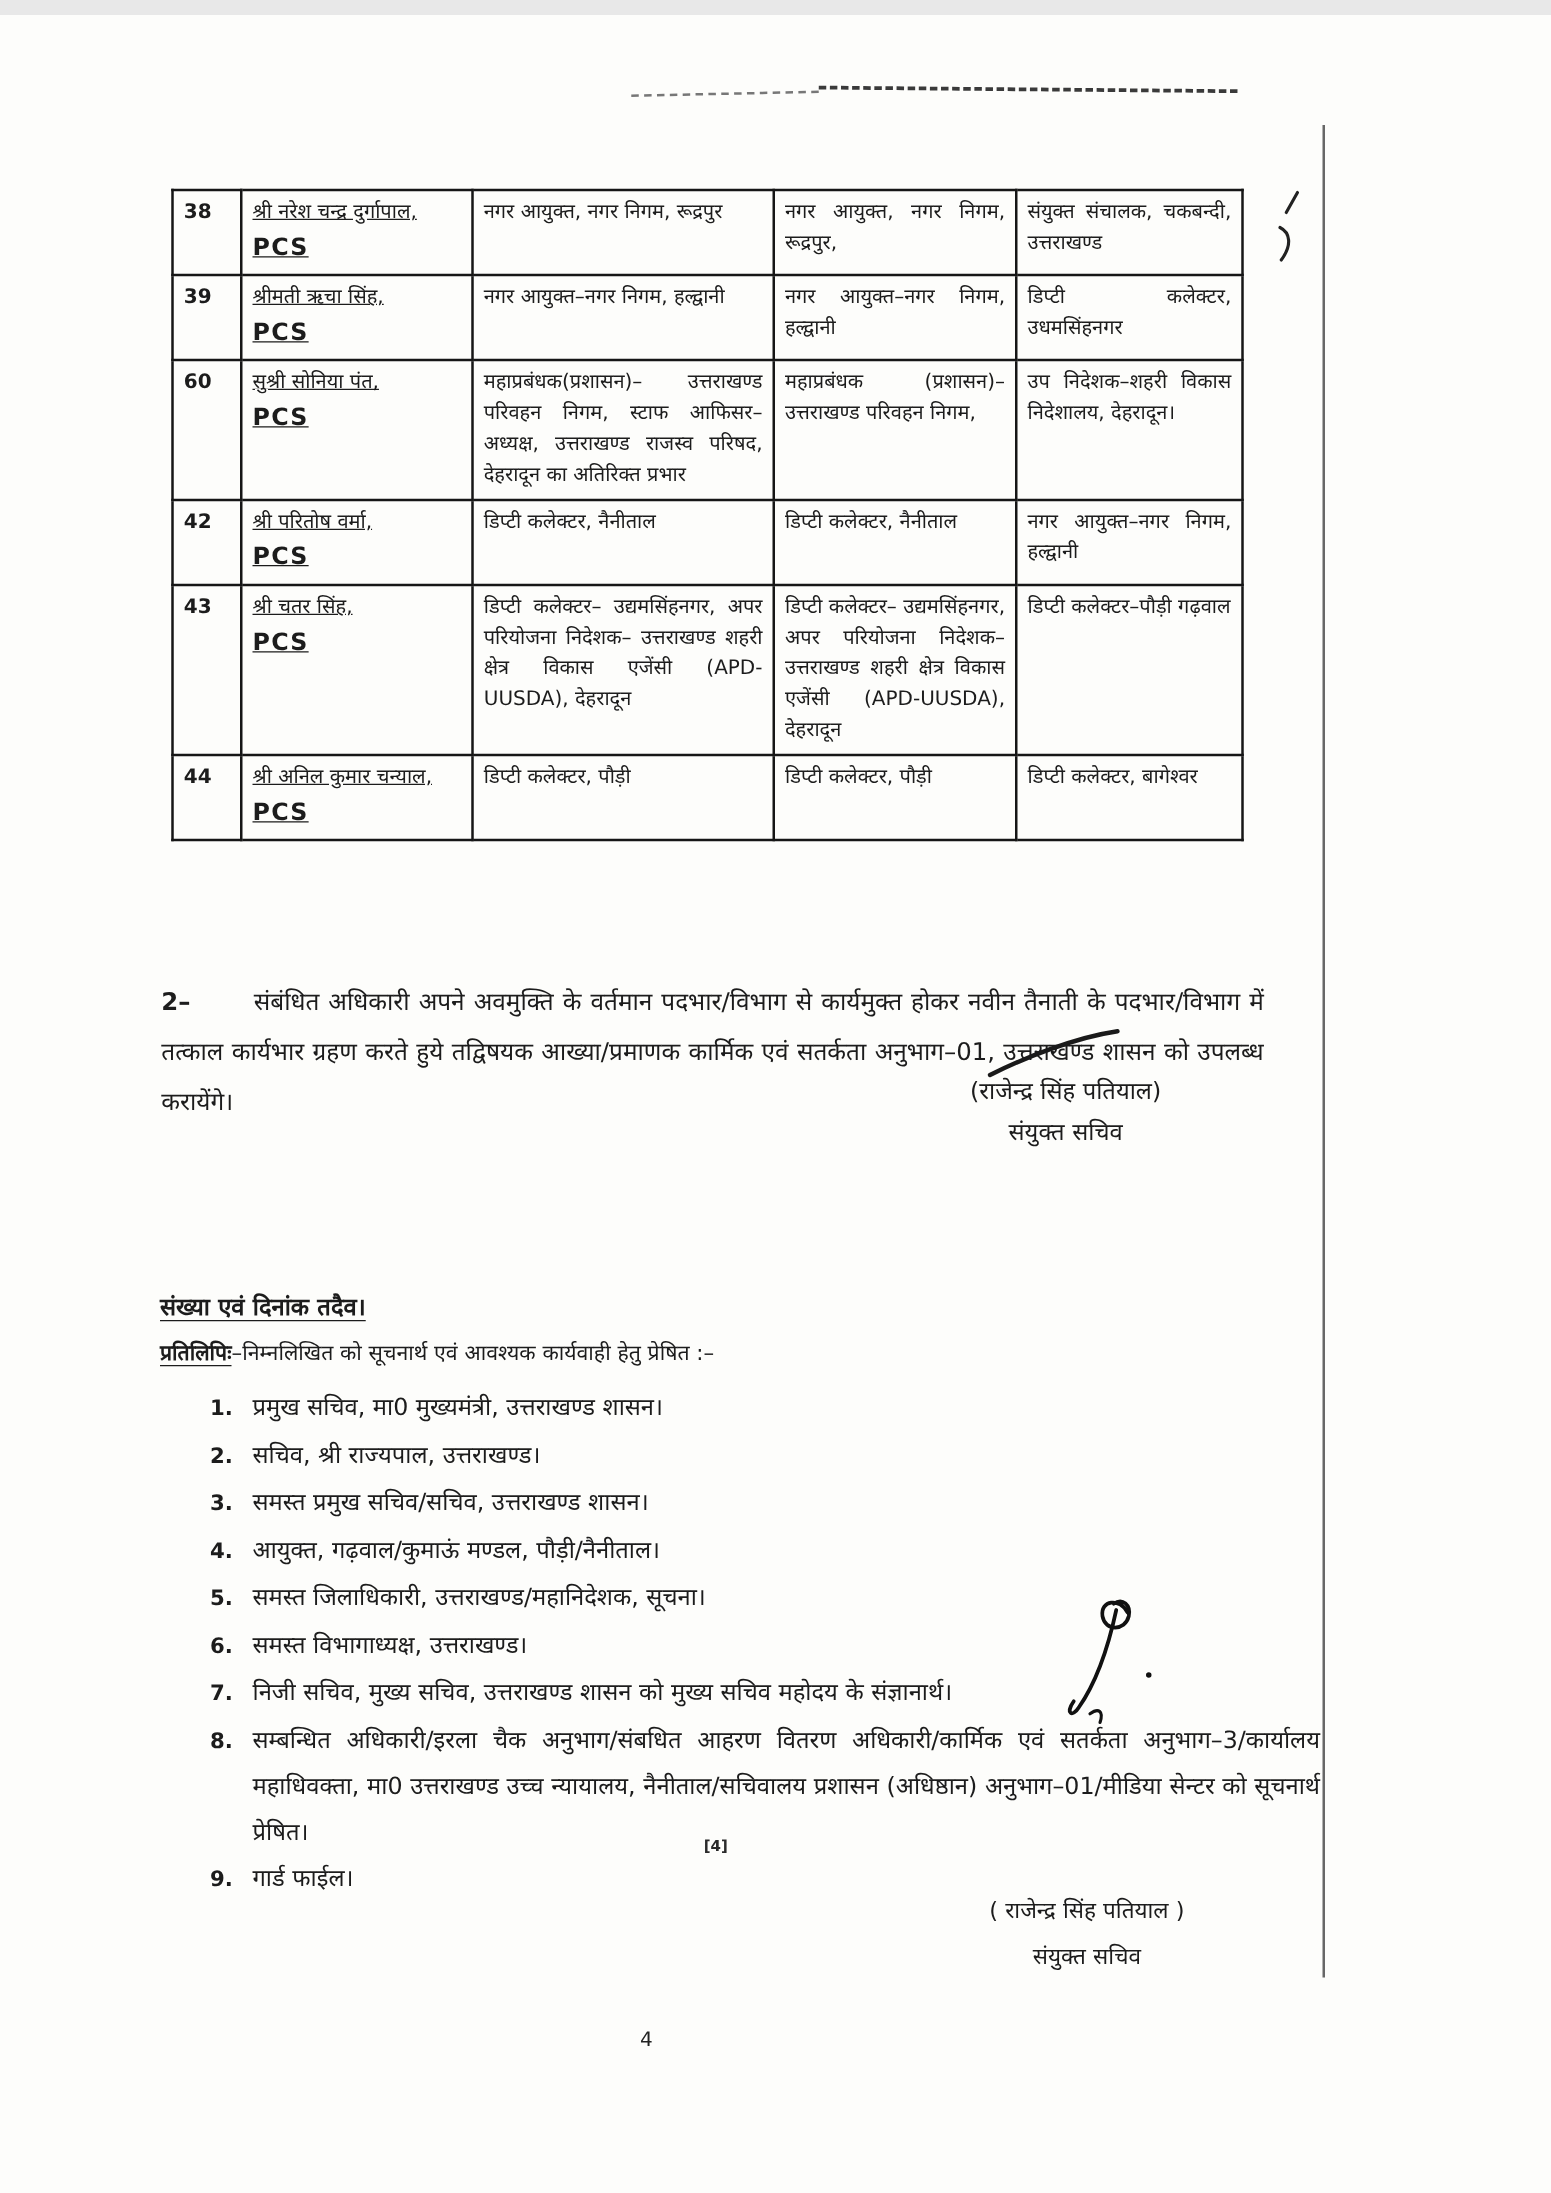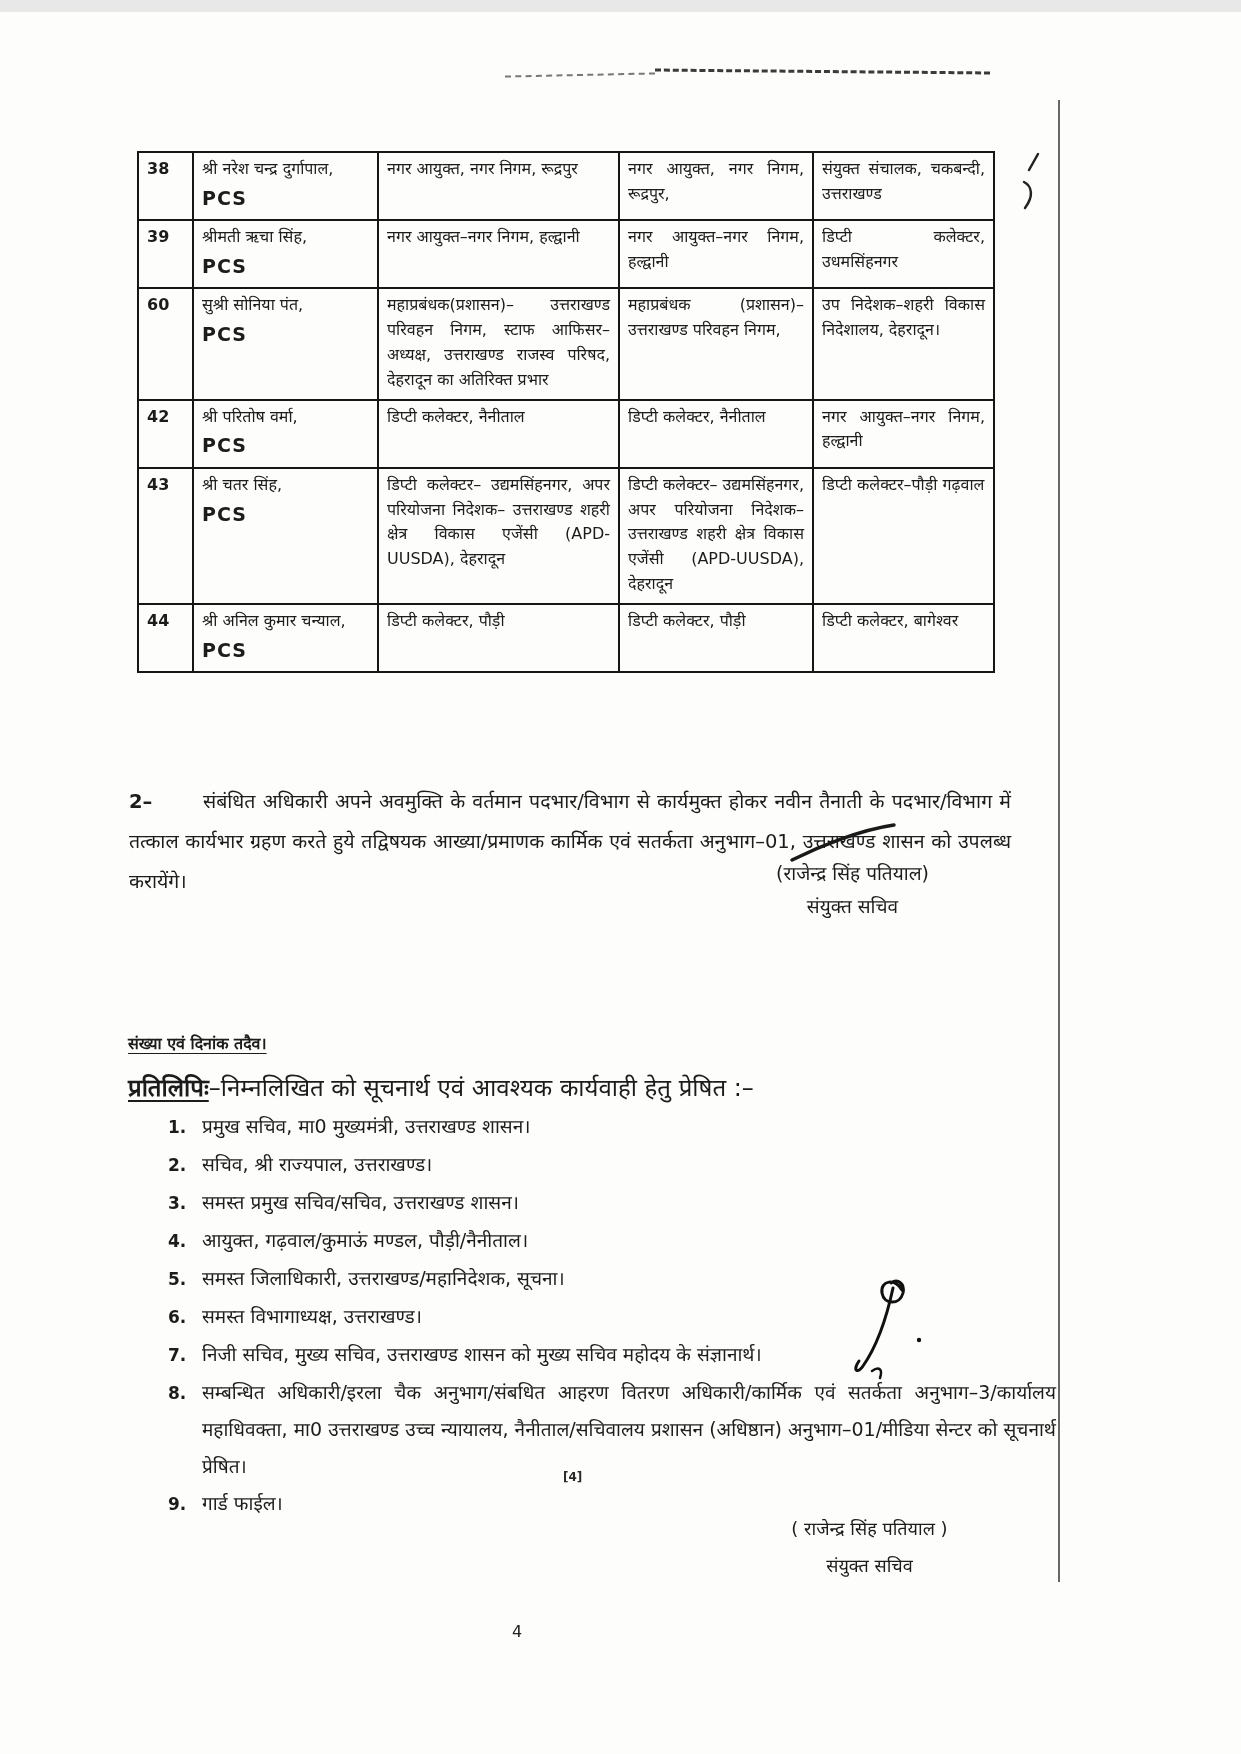--- a/index.html
+++ b/index.html
@@ -24,39 +24,39 @@
   }
   .doc-table td{
     border:2.5px solid #161616;
     vertical-align:top;
     padding:4px 8px 6px 8px;
     font-size:16px;line-height:1.55;
     text-align:justify;
     word-break:break-word;
   }
   .cell-sno{text-align:center;font-weight:bold;font-size:15px;padding-top:7px;}
-  .cell-name{text-align:center;font-size:16px;}
+  .cell-name{text-align:center;font-size:16px;text-decoration:underline;}
   .cadre{display:block;font-weight:bold;font-size:19px;letter-spacing:1px;margin-top:2px;}
   
   .para2{
     position:absolute;left:129px;top:770px;width:882px;
     font-size:19.5px;line-height:40px;text-align:justify;
   }
   .para2 .pnum{display:inline-block;width:74px;font-weight:bold;}
   
   .sig1{position:absolute;left:735px;top:845px;width:235px;text-align:center;font-size:19px;line-height:33px;}
   .sig1-stroke{position:absolute;left:788px;top:810px;}
   .sig2-scribble{position:absolute;left:842px;top:1262px;}
   .sig2{position:absolute;left:742px;top:1498px;width:255px;text-align:center;font-size:18px;line-height:37px;}
   
   .copy-head{
     position:absolute;left:128px;top:1020px;
-    font-size:16px;font-weight:bold;text-decoration:underline;text-underline-offset:4px;
+    font-size:19px;font-weight:bold;text-decoration:underline;text-underline-offset:4px;
   }
-  .pratilipi{position:absolute;left:128px;top:1058px;width:900px;font-size:24px;}
+  .pratilipi{position:absolute;left:128px;top:1058px;width:900px;font-size:17px;}
   .pratilipi .plabel{font-weight:bold;text-decoration:underline;text-underline-offset:4px;}
   .copy-list{position:absolute;left:168px;top:1096px;width:888px;font-size:19px;}
   .li{display:flex;align-items:flex-start;line-height:37px;}
   .li .num{flex:0 0 34px;font-weight:bold;font-size:17px;padding-top:1px;}
   .li .txt{flex:1;text-align:justify;}
   .ul{text-underline-offset:4px;}
   
   .footnote{position:absolute;left:563px;top:1458px;font-size:12px;font-weight:bold;color:#2a2a2a;}
   .pageno{position:absolute;left:512px;top:1610px;font-size:16px;color:#222;}
 </style>

